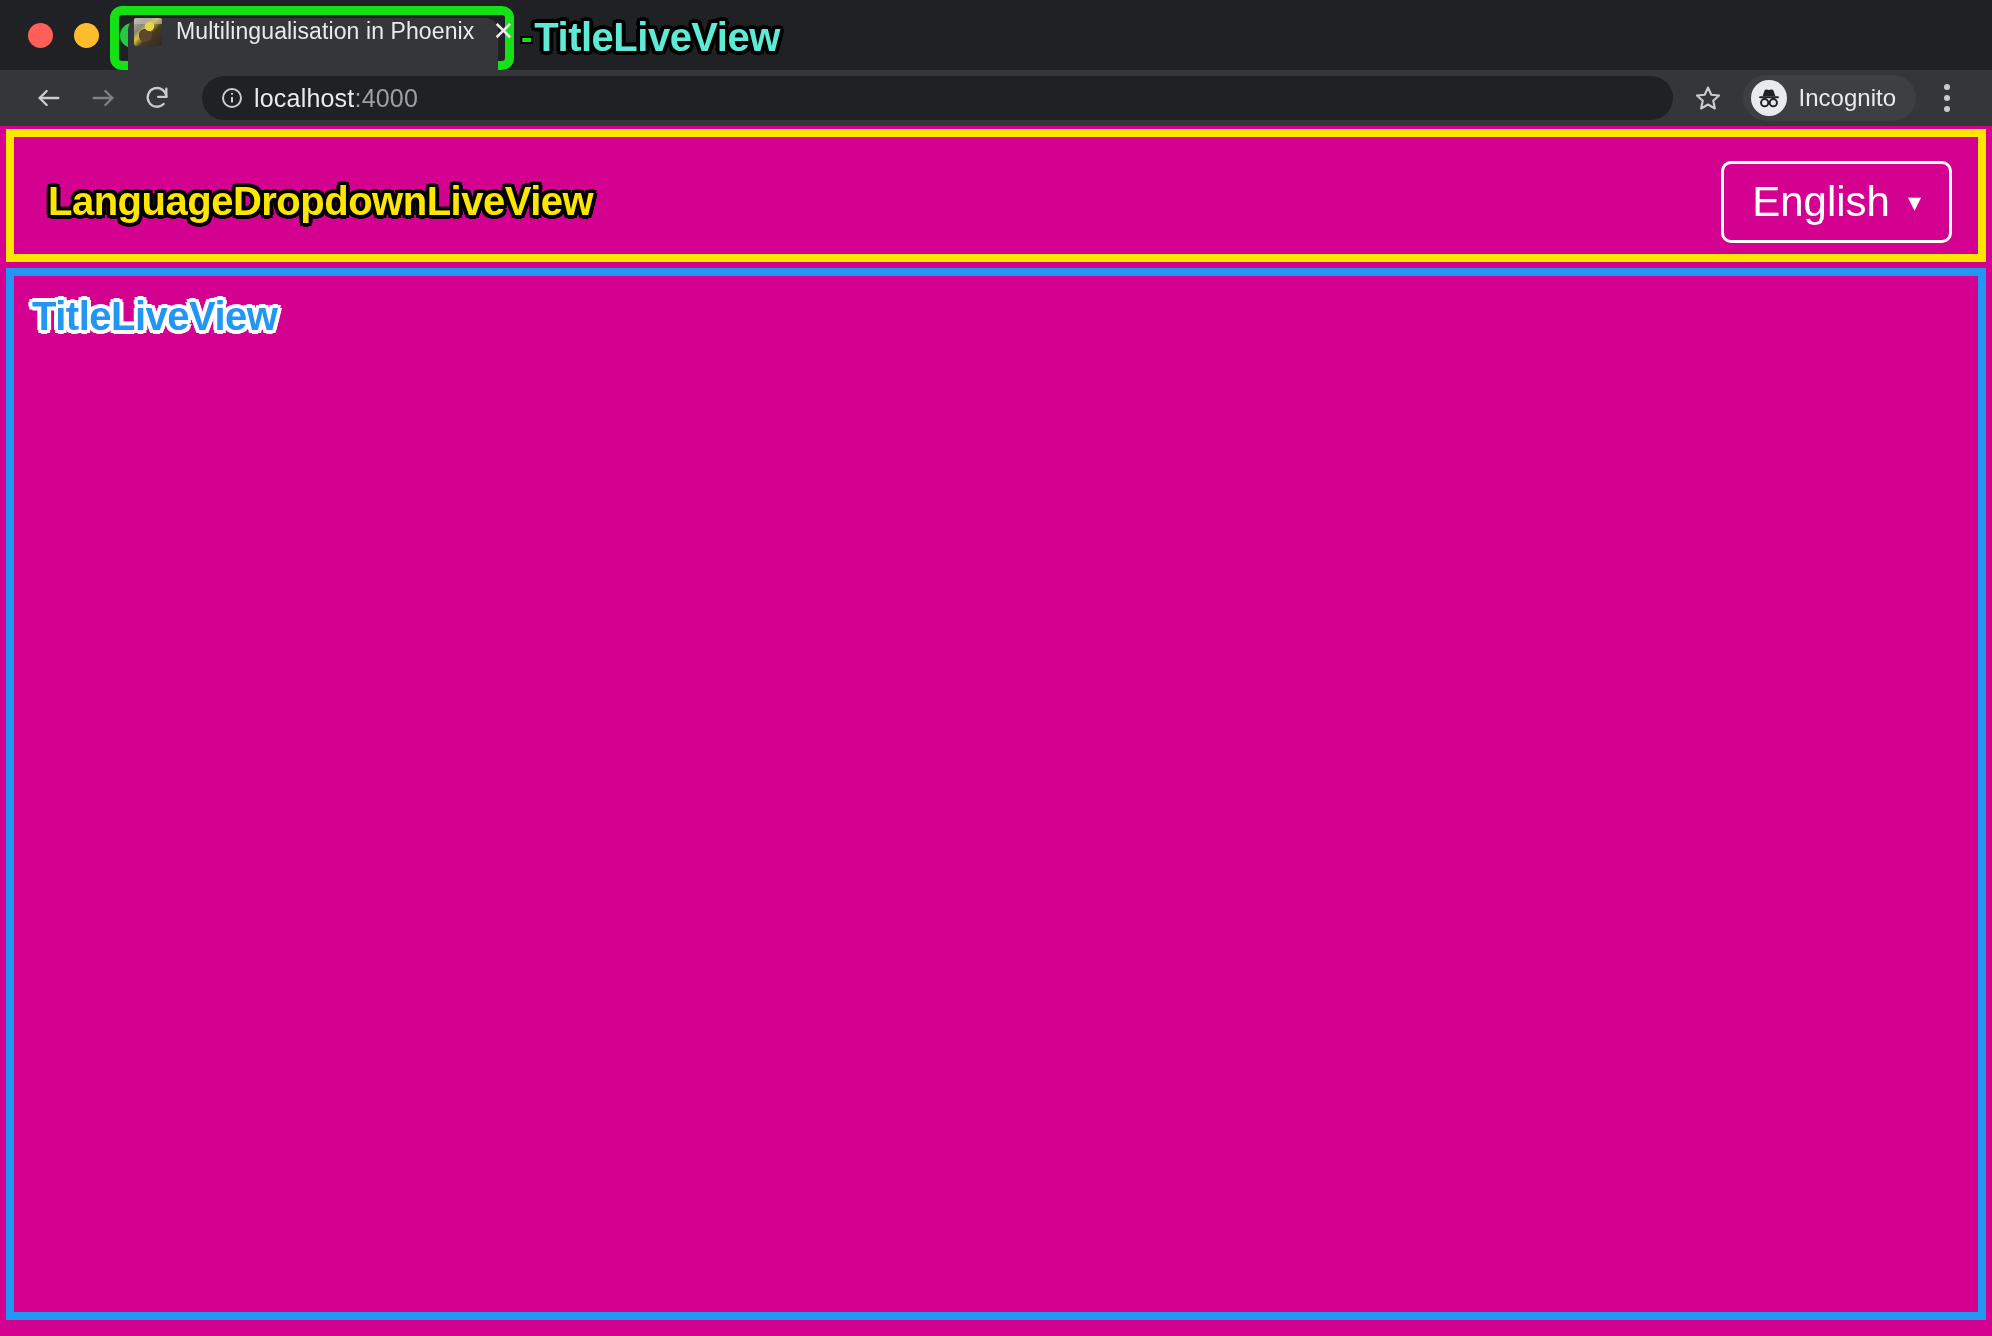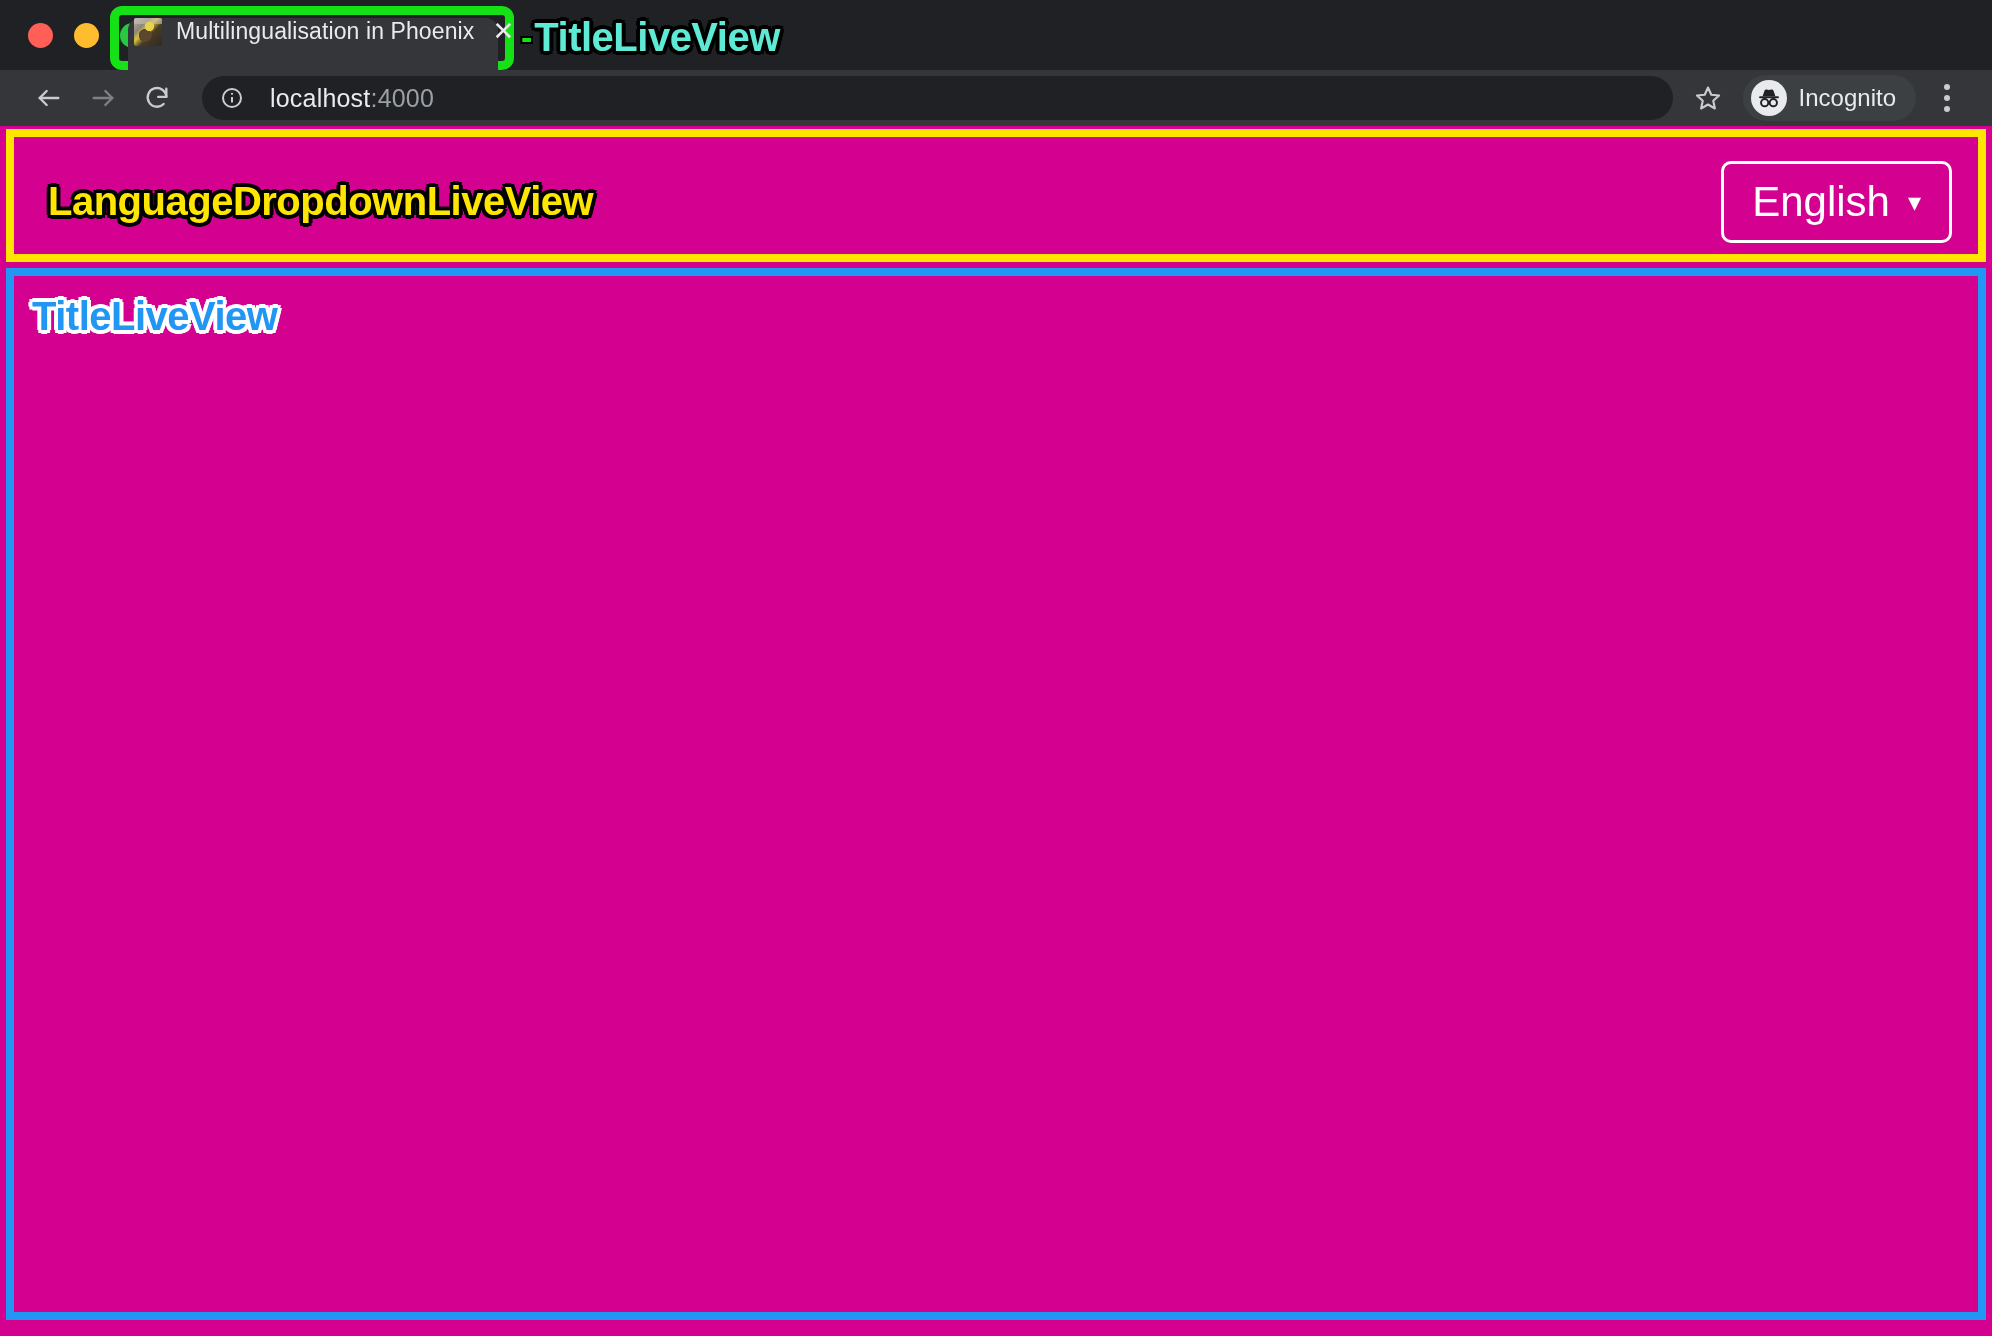--- a/index.html
+++ b/index.html
@@ -92,21 +92,21 @@
   .navbtn {
     width:54px; height:54px; flex:none;
     display:flex; align-items:center; justify-content:center;
     color:#c9ccd0;
   }
   .navbtn.dim { color:#7e8185; }
   .navbtn svg { width:28px; height:28px; }
   .omnibox {
     flex:1; height:44px; margin:0 12px 0 18px;
     background:#202124; border-radius:22px;
-    display:flex; align-items:center; padding:0 18px; gap:26px;
+    display:flex; align-items:center; padding:0 18px; gap:10px;
   }
   .omnibox svg { width:24px; height:24px; flex:none; color:#c9ccd0; }
   .url { font-size:25px; color:#e8eaed; letter-spacing:.2px; }
   .url .port { color:#9aa0a6; }
   .star { width:46px; color:#c9ccd0; display:flex; align-items:center; justify-content:center; }
   .star svg { width:28px; height:28px; }
   .incognito-chip {
     display:flex; align-items:center; gap:12px;
     height:46px; padding:0 20px 0 8px; border-radius:23px;
     background:#3c4043; margin-left:12px;

